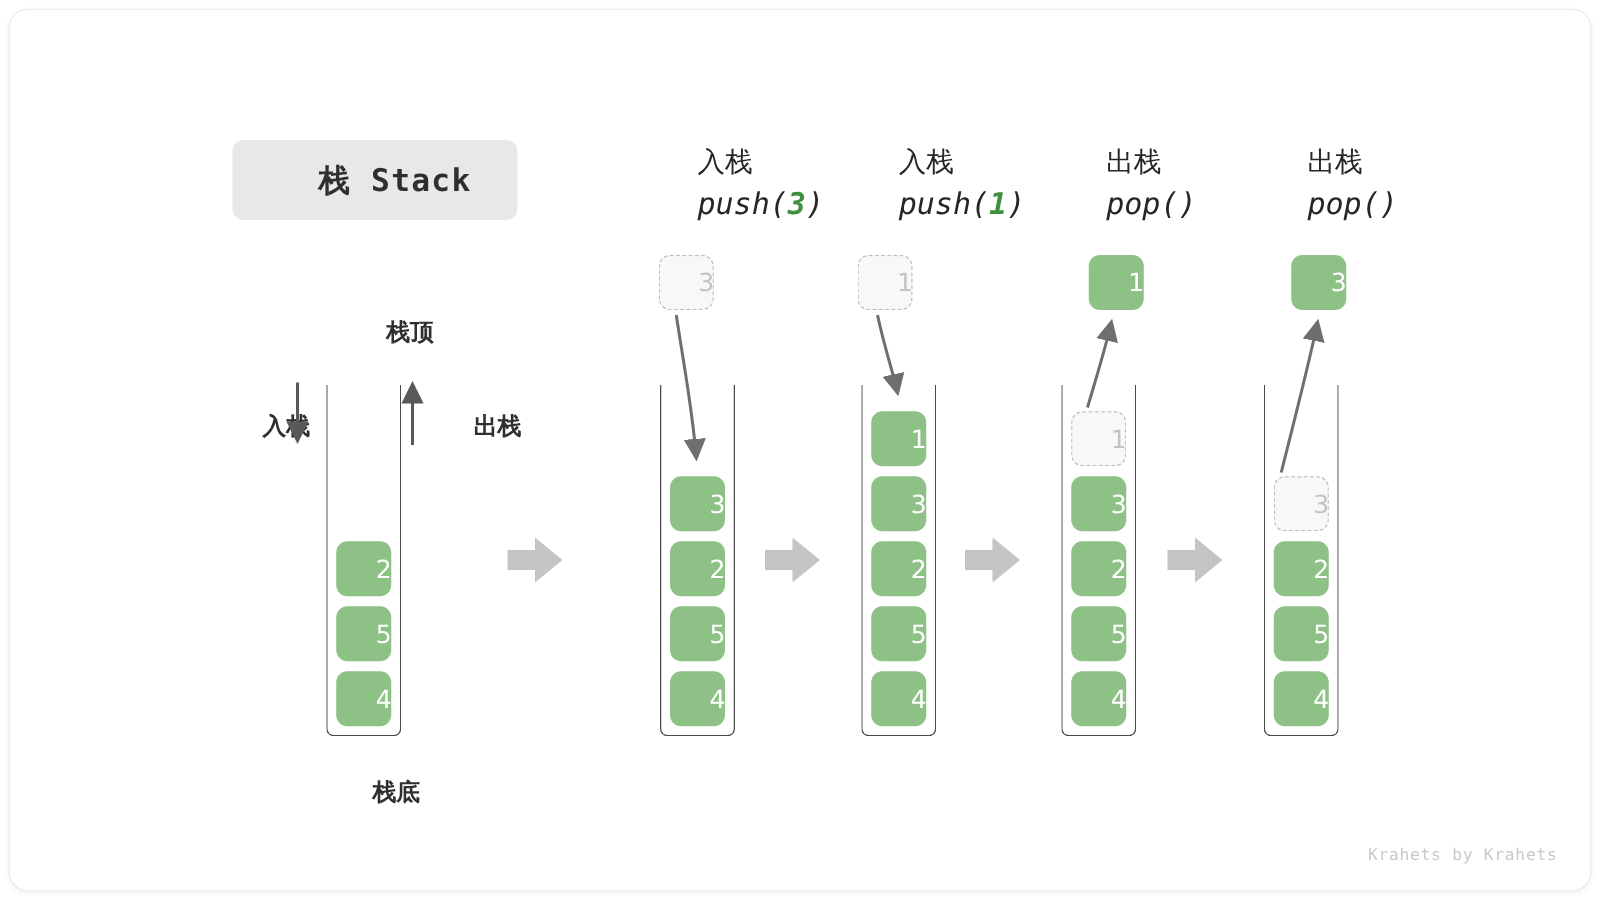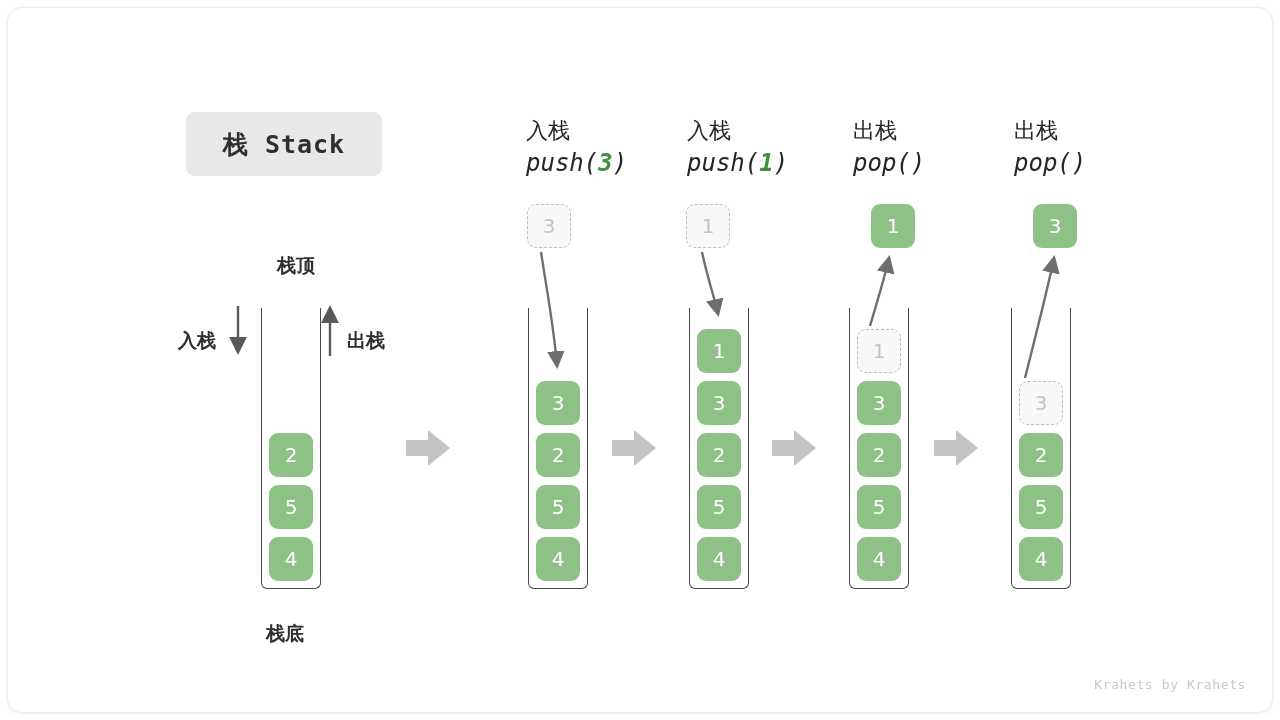--- a/index.html
+++ b/index.html
@@ -17,21 +17,21 @@
     position: absolute;
     left: 8px;
     top: 8px;
     width: 1264px;
     height: 704px;
     background: #ffffff;
     border-radius: 14px;
     box-shadow: 0 0 0 1px #ececec, 0 1px 5px rgba(0,0,0,0.09);
     overflow: hidden;
   }
-  .abs { position: absolute; }
+  .abs { position: absolute; padding-left: 32px; }
 
   
   #title-badge {
     left: 178px;
     top: 104px;
     width: 196px;
     height: 64px;
     background: #e8e8e8;
     border-radius: 9px;
     display: flex;

